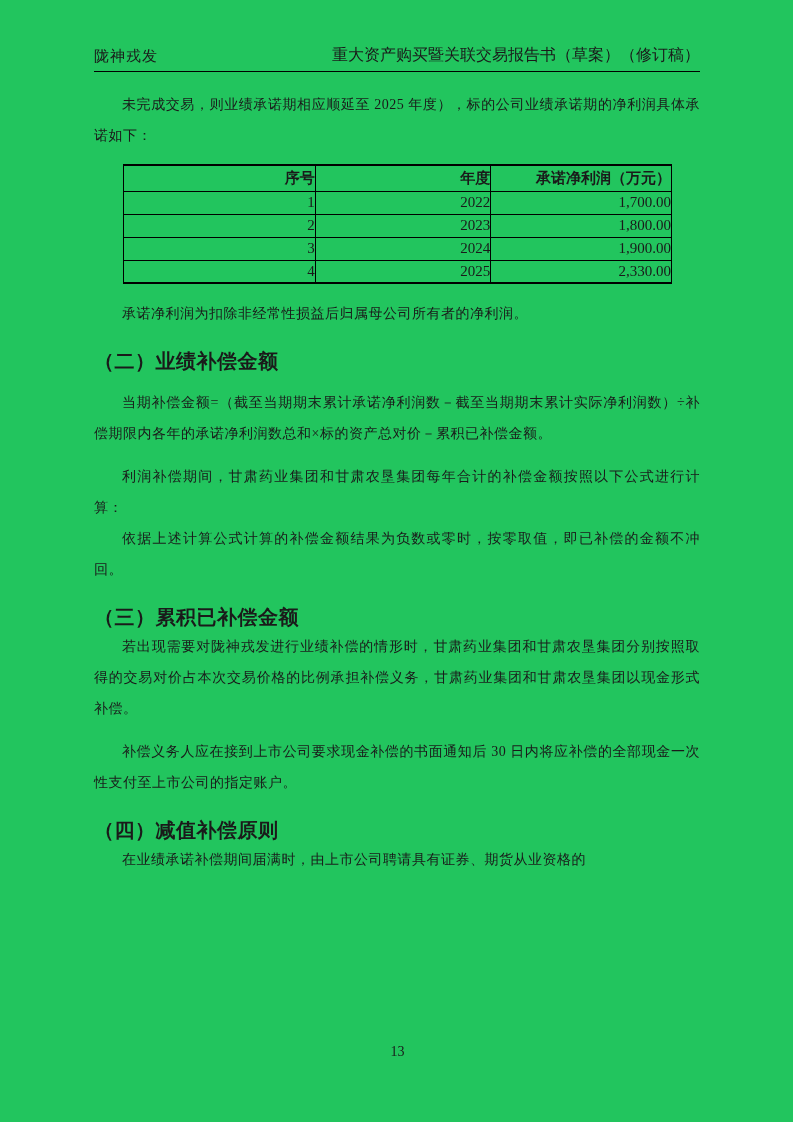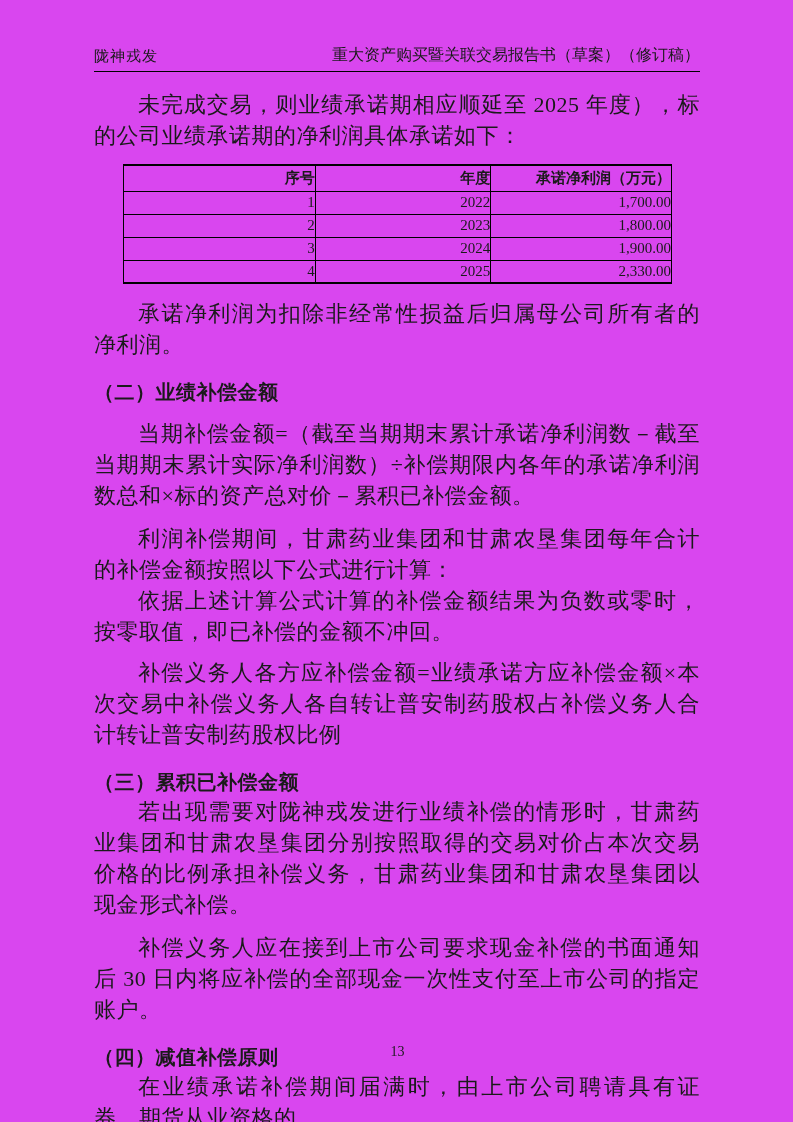--- a/index.html
+++ b/index.html
@@ -2,37 +2,37 @@
 <html><head>
 <meta charset="utf-8">
 <style>
   * { margin: 0; padding: 0; box-sizing: border-box; }
   html, body { background: #e8e8e8; }
   .page {
     position: relative;
     width: 793px;
     height: 1122px;
     margin: 0 auto;
-    background: #d946ef;
+    background: #22c55e;
     color: #1a1a1a;
     font-family: "Liberation Serif", "DejaVu Serif", serif;
     padding: 45px 93px 9px 94px;
     overflow: hidden;
   }
   .doc-header {
     display: flex;
     justify-content: space-between;
     align-items: flex-end;
     border-bottom: 1px solid #000;
     padding-bottom: 5px;
   }
   .doc-header .h-left  { font-size: 15px; letter-spacing: 1px; }
   .doc-header .h-right { font-size: 16px; }
   p.body-p {
-    font-size: 22px;
+    font-size: 14px;
     line-height: 31px;
     text-indent: 2em;
     text-align: justify;
     text-justify: inter-character;
     letter-spacing: 0.5px;
   }
   .p-intro  { margin-top: 17px; }
   .p-note   { margin-top: 14px; }
   .mt12 { margin-top: 12px; }
   .mt14 { margin-top: 0; }
@@ -113,21 +113,20 @@
       </tr>
     </tbody>
   </table>
 
   <p class="body-p p-note">承诺净利润为扣除非经常性损益后归属母公司所有者的净利润。</p>
 
   <h2 class="sec-heading">（二）业绩补偿金额</h2>
   <p class="body-p mt12">当期补偿金额=（截至当期期末累计承诺净利润数－截至当期期末累计实际净利润数）÷补偿期限内各年的承诺净利润数总和×标的资产总对价－累积已补偿金额。</p>
   <p class="body-p mt12">利润补偿期间，甘肃药业集团和甘肃农垦集团每年合计的补偿金额按照以下公式进行计算：</p>
   <p class="body-p mt14">依据上述计算公式计算的补偿金额结果为负数或零时，按零取值，即已补偿的金额不冲回。</p>
-  <p class="body-p mt10">补偿义务人各方应补偿金额=业绩承诺方应补偿金额×本次交易中补偿义务人各自转让普安制药股权占补偿义务人合计转让普安制药股权比例</p>
 
   <h2 class="sec-heading h2-gap">（三）累积已补偿金额</h2>
   <p class="body-p mt14">若出现需要对陇神戎发进行业绩补偿的情形时，甘肃药业集团和甘肃农垦集团分别按照取得的交易对价占本次交易价格的比例承担补偿义务，甘肃药业集团和甘肃农垦集团以现金形式补偿。</p>
   <p class="body-p mt12">补偿义务人应在接到上市公司要求现金补偿的书面通知后 30 日内将应补偿的全部现金一次性支付至上市公司的指定账户。</p>
 
   <h2 class="sec-heading h2-gap">（四）减值补偿原则</h2>
   <p class="body-p mt14">在业绩承诺补偿期间届满时，由上市公司聘请具有证券、期货从业资格的</p>
 
   <div class="page-footer">13</div>
 

